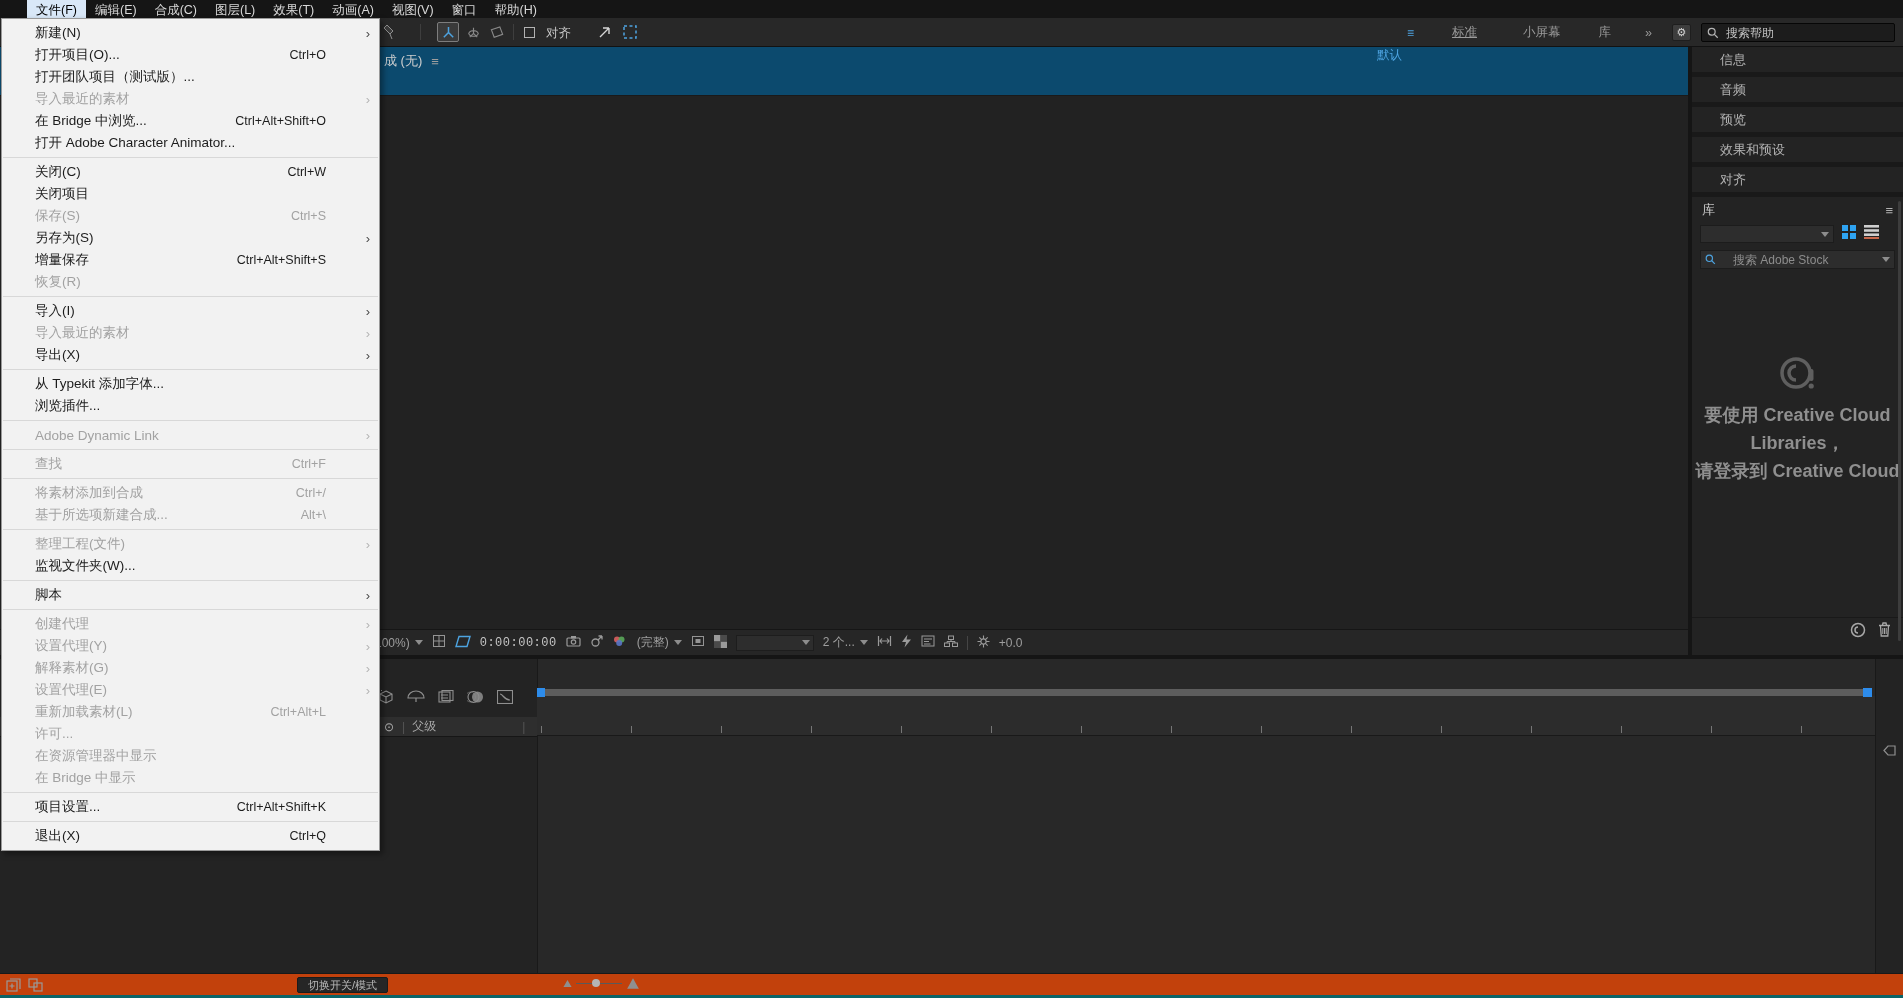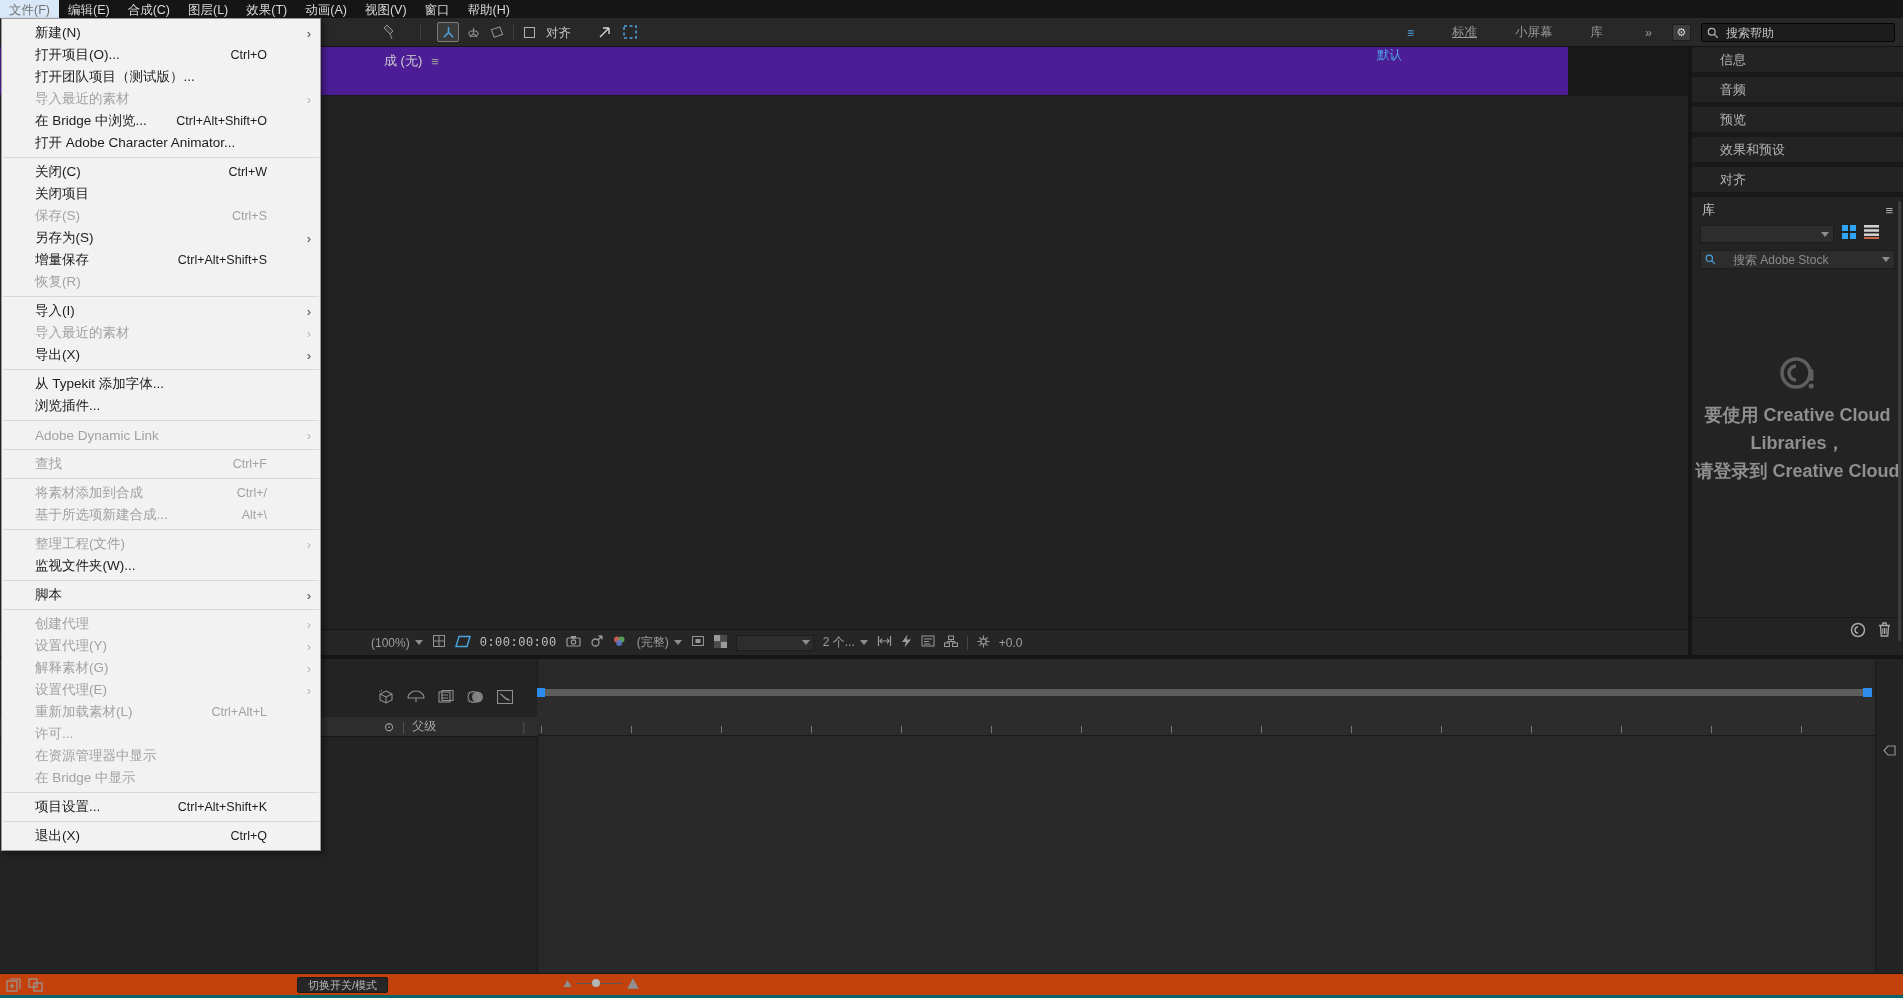--- a/index.html
+++ b/index.html
@@ -9,21 +9,21 @@
     background:#191919; font-family:"Liberation Sans", sans-serif;
     -webkit-font-smoothing:antialiased;
   }
   
   .menubar {
     position:absolute; left:0; top:0; width:1903px; height:18px;
     background:#151515; display:flex; align-items:stretch; z-index:40;
     font-size:12.5px; color:#d9d9d9;
   }
   .mb-item { padding:2px 9px 0 9px; line-height:16px; cursor:default; }
-  .mb-item.active { background:#d9e8f8; color:#737373; }
+  .mb-item.active { background:#d9e8f8; color:#000000;margin-left:27px; }
   
   .top-toolbar {
     position:absolute; left:0; top:18px; width:1903px; height:29px;
     background:#282828; border-bottom:1px solid #121212; z-index:10;
   }
   .tt-abs { position:absolute; display:flex; align-items:center; }
   .axis-btn { width:22px; height:20px; display:flex; align-items:center; justify-content:center; border-radius:2px; }
   .axis-btn.sel { border:1px solid #7d7d7d; background:#3a3a3a; }
   .tt-divider { position:absolute; width:1px; height:16px; background:#3e3e3e; top:6px; }
   .align-box { width:11px; height:11px; border:1px solid #b2b2b2; background:transparent; }
@@ -41,22 +41,22 @@
     background:#1c1c1c; border:1px solid #060606; border-radius:2px;
     display:flex; align-items:center; padding:0 5px; gap:5px;
   }
   .help-search input {
     background:transparent; border:none; outline:none; color:#c6c6c6;
     font-size:12px; width:150px; font-family:"Liberation Sans",sans-serif;
   }
   .help-search input::placeholder { color:#c0c0c0; }
   
   .comp-tabstrip {
-    position:absolute; left:0; top:47px; width:1568px; height:49px;
-    background:#4c1d95; border-bottom:1px solid #1a1a1a;
+    position:absolute; left:0; top:47px; width:1688px; height:49px;
+    background:#0c4a6e; border-bottom:1px solid #1a1a1a;
   }
   .comp-tab { position:absolute; left:384px; top:5px; color:#cfcfcf; font-size:13px; display:flex; gap:9px; align-items:center;}
   .comp-tab .ham { color:#9e9e9e; }
   .comp-viewer {
     position:absolute; left:0; top:96px; width:1688px; height:533px; background:#222222;
   }
   .comp-bar {
     position:absolute; left:0; top:629px; width:1688px; height:26px;
     background:#262626; border-top:1px solid #161616;
     display:flex; align-items:center; gap:9px; padding-left:371px; color:#9e9e9e; font-size:12px;
@@ -109,21 +109,21 @@
     position:absolute; left:297px; top:3px; height:16px; padding:0 10px;
     background:#262626; border:1px solid #1b1b1b; border-radius:2px;
     color:#b9b9b9; font-size:11px; display:flex; align-items:center;
   }
   .zoom-slider { position:absolute; left:563px; top:3px; display:flex; align-items:center; gap:4px; }
   .zoom-track { width:46px; height:1px; background:#5a5a5a; position:relative; }
   .zoom-thumb { position:absolute; left:16px; top:-4px; width:8px; height:8px; background:#b5b5b5; border-radius:50%; }
   .teal-strip { position:absolute; left:0; top:995px; width:1903px; height:3px; background:#0b6468; }
   
   .file-menu {
-    position:absolute; left:1px; top:18px; width:320px;
+    position:absolute; left:1px; top:18px; width:379px;
     background:#f2f2f2; border:1px solid #9a9a9a;
     box-shadow:3px 3px 6px rgba(0,0,0,.4); z-index:60; padding:3px 0;
   }
   .menu-item { height:22px; display:flex; align-items:center; padding-left:33px; font-size:13.5px; color:#1c1c1c; position:relative; cursor:default; }
   .menu-item .sc { position:absolute; right:53px; font-size:12.5px; }
   .menu-item .ar { position:absolute; right:9px; font-size:13px; color:#4a4a4a; }
   .menu-item.disabled { color:#a2a2a2; }
   .menu-item.disabled .ar { color:#b5b5b5; }
   .menu-sep { height:1px; background:#d8d8d8; margin:3px 1px; }
   .svgi { display:inline-block; }
@@ -183,21 +183,21 @@
     </span>
     <span class="tt-abs" style="left:622px; top:6px;">
       <svg class="svgi" width="16" height="16" viewBox="0 0 16 16">
           <rect x="2" y="2" width="12" height="12" stroke="#4da3e0" fill="none" stroke-width="1.5" stroke-dasharray="3 2.5"></rect>
         </svg>
     </span>
 
     <div class="tt-abs" style="left:1377px; top:0; height:29px; gap:0;">
         <span class="ws-tab active" style="margin-right: 0px; margin-left: 0px; margin-top: 45px;">默认</span>
         <span class="ws-menu-glyph">≡</span>
-        <span class="ws-tab" style="margin-right: 0px; margin-left: 38px; text-decoration: underline;">标准</span>
+        <span class="ws-tab" style="margin-right: 8px; margin-left: 38px; text-decoration: underline;">标准</span>
         <span class="ws-tab" style="margin-right: 0px; margin-left: 38px;">小屏幕</span>
         <span class="ws-tab" style="margin-right: 0px; margin-left: 38px;">库</span>
       </div>
     <span class="tt-abs ws-tab" style="left:1645px; top:8px;">»</span>
 
     <span class="sync-btn">⚙</span>
 
     <div class="help-search">
       <svg class="svgi" width="12" height="12" viewBox="0 0 14 14">
           <circle cx="5.5" cy="5.5" r="4" stroke="#b5b5b5" fill="none" stroke-width="1.4"></circle>

